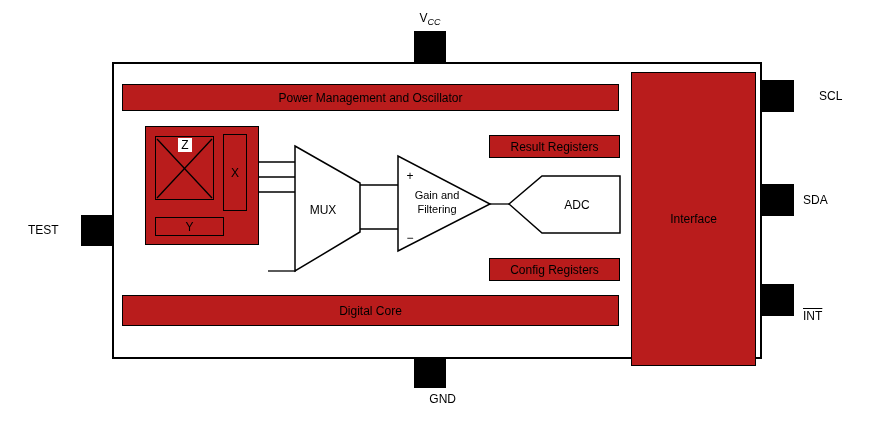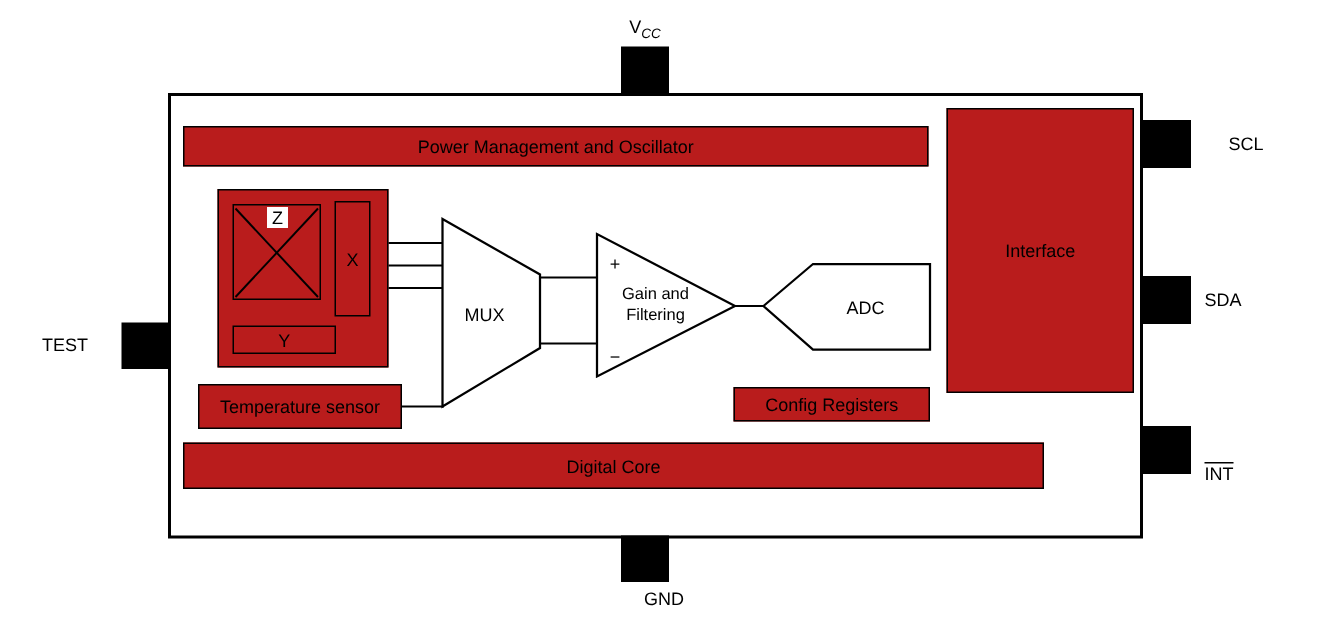--- a/index.html
+++ b/index.html
@@ -69,36 +69,36 @@
 <body>
 
 <div id="stage">
 
   <div class="chip-outline"></div>
 
   <div class="block" style="left:122px; top:84px; width:497px; height:27px;">
     <span>Power Management and Oscillator</span>
   </div>
 
-  <div class="block" style="left:631px; top:72px; width:125px; height:190px;">
+  <div class="block" style="left:631px; top:72px; width:125px; height:294px;">
     <span>Interface</span>
   </div>
 
+  <div class="block" style="left:489px; top:135px; width:131px; height:23px;">
+    <span>Result Registers</span>
+  </div>
 
   <div class="block" style="left:489px; top:258px; width:131px; height:23px;">
     <span>Config Registers</span>
   </div>
 
-  <div class="block" style="left:122px; top:295px; width:574px; height:31px;">
+  <div class="block" style="left:122px; top:295px; width:497px; height:31px;">
     <span>Digital Core</span>
   </div>
 
-  <div class="block" style="left:132px; top:256px; width:136px; height:30px;">
-    <span>Temperature sensor</span>
-  </div>
 
   <div class="block" style="left:145px; top:126px; width:114px; height:119px;"></div>
 
   <div class="block" style="left:155px; top:136px; width:59px; height:64px;"></div>
 
   <div class="block" style="left:223px; top:134px; width:24px; height:77px;">
     <span>X</span>
   </div>
 
   <div class="block" style="left:155px; top:217px; width:69px; height:19px;">

